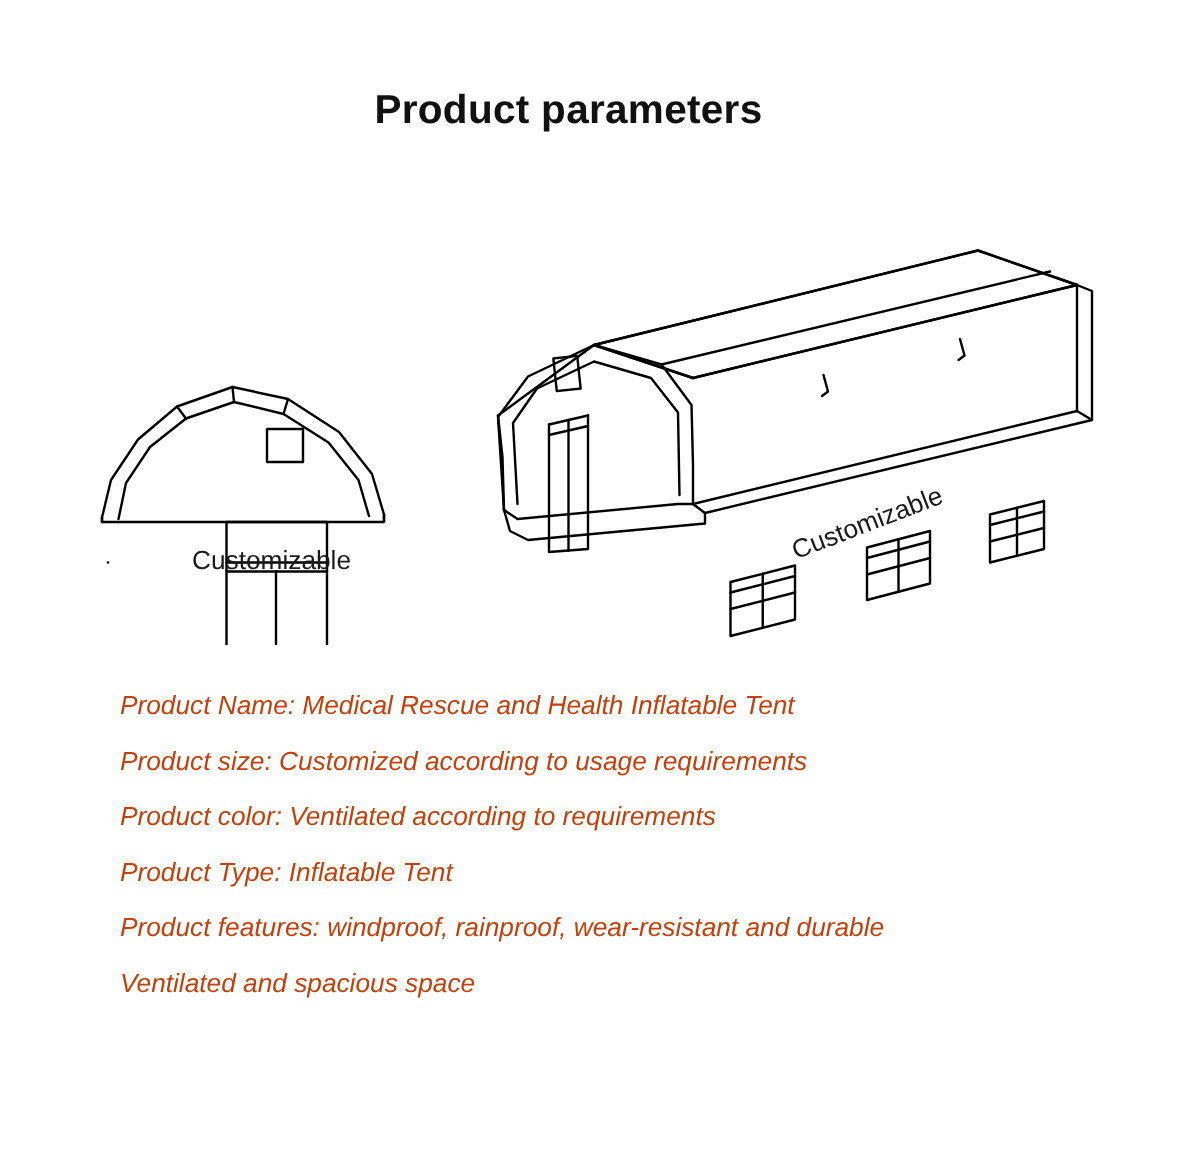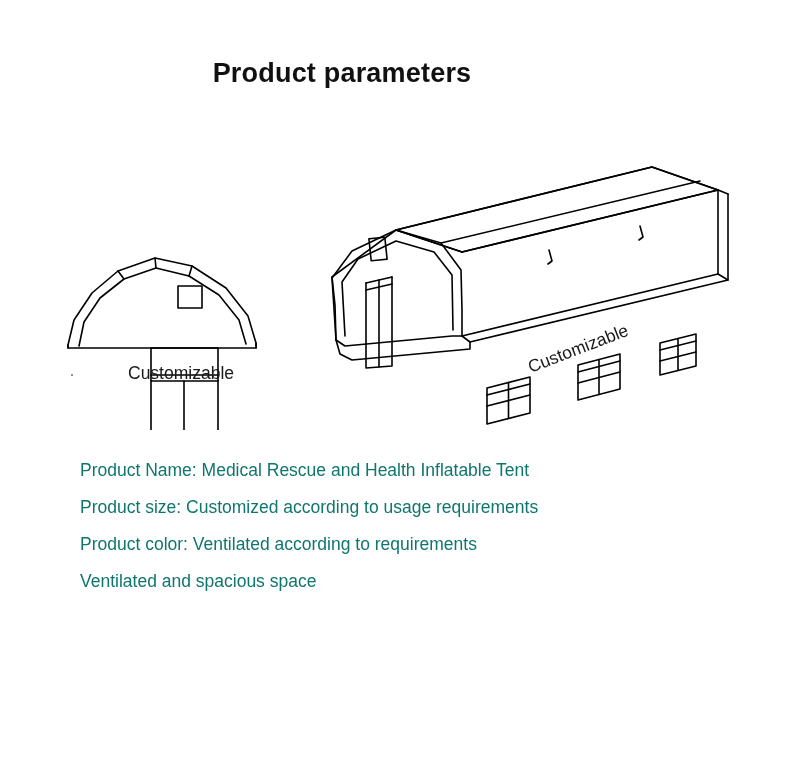--- a/index.html
+++ b/index.html
@@ -23,20 +23,21 @@
   #title {
     position: absolute;
     top: 58px;
     left: 0;
     width: 684px;
     text-align: center;
     font-size: 27px;
     font-weight: bold;
     letter-spacing: 0.2px;
     color: #111111;
+    padding-left: 37px;
   }
   #diagram {
     position: absolute;
     top: 130px;
     left: 0;
     width: 800px;
     height: 300px;
   }
   #labels {
     position: absolute;
@@ -65,22 +66,23 @@
   }
   #specs {
     position: absolute;
     top: 452px;
     left: 80px;
     width: 700px;
   }
   .spec-line {
     font-size: 17.5px;
     line-height: 37px;
-    color: #0f766e;
+    color: #c2410c;
     white-space: nowrap;
+    font-style: italic;
   }
 </style>
 </head>
 <body>
 
 <div id="page">
 
   <div id="title">Product parameters</div>
 
   <div id="diagram">
@@ -198,16 +200,18 @@
     <div id="labels">
       <div class="dim-label" id="label-front">Customizable</div>
       <div class="dim-label" id="label-side">Customizable</div>
     </div>
   </div>
 
   <div id="specs">
     <div class="spec-line">Product Name: Medical Rescue and Health Inflatable Tent</div>
     <div class="spec-line">Product size: Customized according to usage requirements</div>
     <div class="spec-line">Product color: Ventilated according to requirements</div>
+    <div class="spec-line">Product Type: Inflatable Tent</div>
+    <div class="spec-line">Product features: windproof, rainproof, wear-resistant and durable</div>
     <div class="spec-line">Ventilated and spacious space</div>
   </div>
 
 </div>
 
 </body></html>

